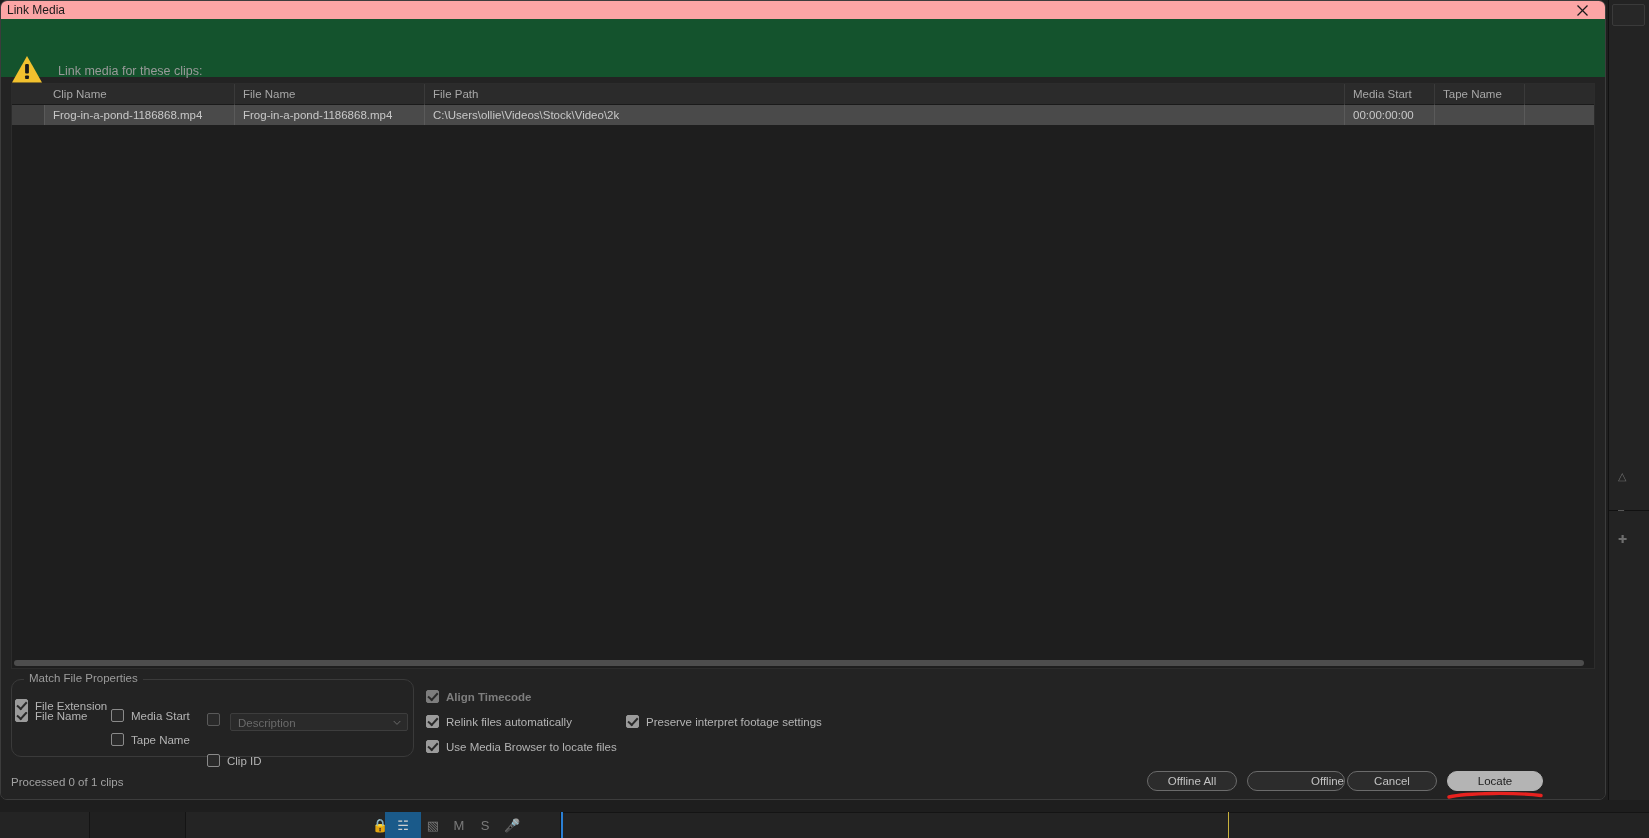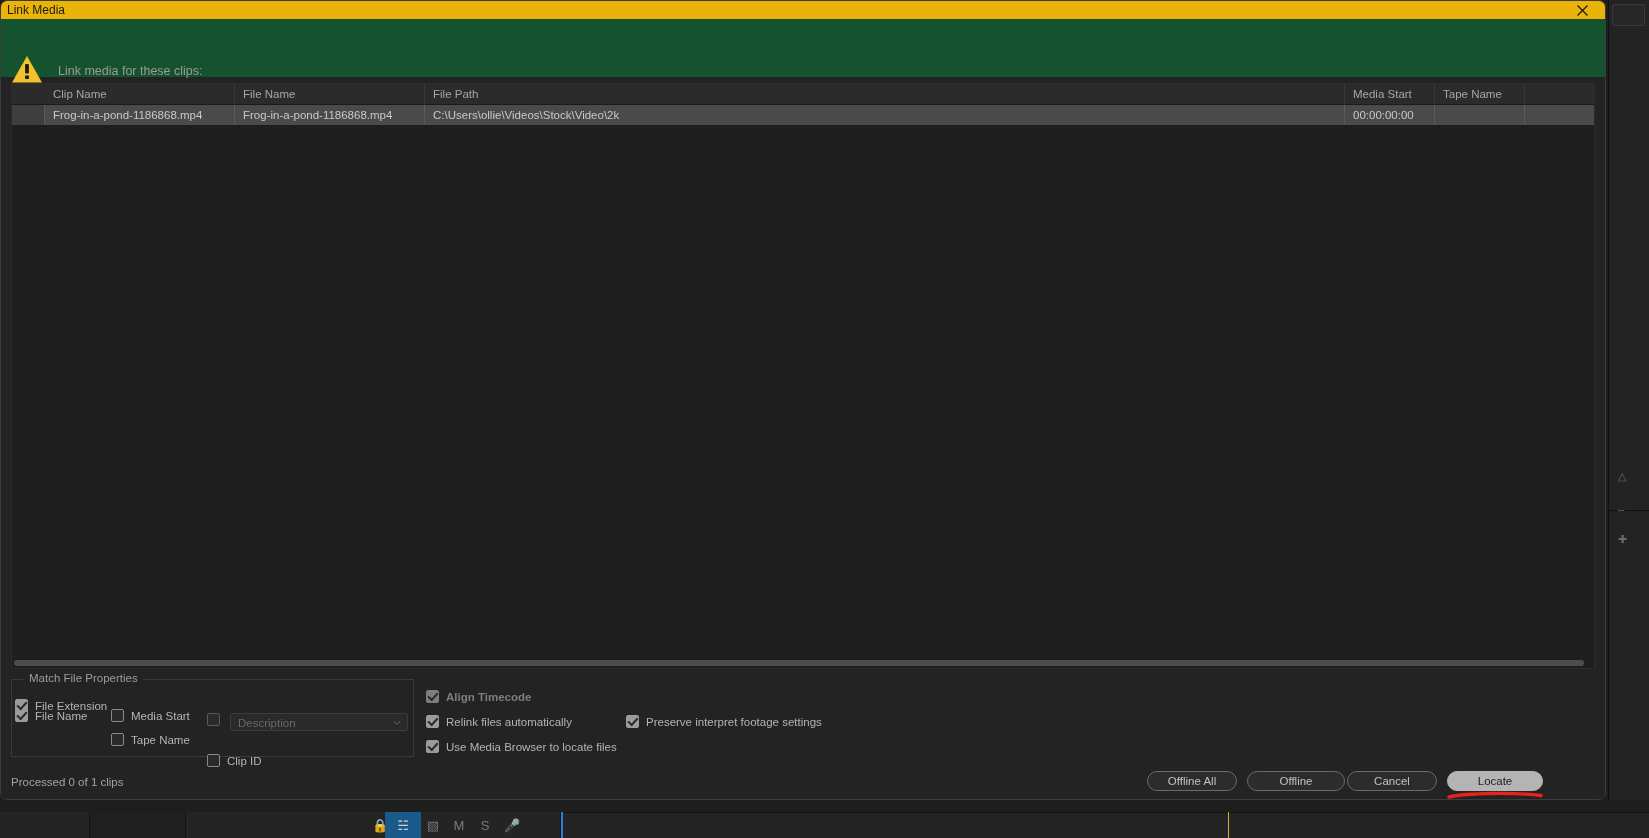--- a/index.html
+++ b/index.html
@@ -54,21 +54,21 @@
     position: absolute; left: 0; top: 0;
     width: 1606px; height: 800px;
     background: #232323;
     border: 1px solid #3c3c3c;
     border-radius: 7px;
     overflow: hidden;
   }
   .titlebar {
     position: relative;
     height: 18px; width: 100%;
-    background: #eab308;
+    background: #fca5a5;
     display: flex; align-items: center;
   }
   .titlebar-text {
     font-size: 12px; color: #1a1a1a; margin-left: 6px;
     line-height: 18px;
   }
   .titlebar-close {
     position: absolute; right: 0; top: 0;
     width: 45px; height: 18px;
     display: flex; align-items: center; justify-content: center;
@@ -135,21 +135,21 @@
     position: absolute; left: 2px; bottom: 2px; height: 6px; width: 1570px;
     background: #4d4d4d; border-radius: 3px;
     cursor: pointer;
   }
 
   
   .group-box {
     position: absolute; left: 10px; top: 660px;
     width: 403px; height: 78px;
     border: 1px solid #3a3a3a;
-    border-radius: 0;
+    border-radius: 10px;
   }
   .group-legend {
     position: absolute; left: 12px; top: -8px;
     background: #232323; padding: 0 5px;
     font-size: 11.5px; color: #9c9c9c;
   }
 
   .cb-row { position: absolute; display: flex; align-items: center; }
   .cb-box {
     width: 13px; height: 13px;
@@ -345,21 +345,21 @@
         </div>
         <div class="cb-row" style="left: 425px; top: 721px;">
           <span class="cb-box checked"></span>
           <span class="cb-label">Use Media Browser to locate files</span>
         </div>
       </div>
 
     <div class="status-text">Processed 0 of 1 clips</div>
     <div id="footer-buttons">
         <button class="btn" style="left: 1146px; width: 90px;">Offline All</button>
-        <button class="btn" style="left: 1246px; width: 98px;">Offline</button>
+        <button class="btn" style="left: 1246px; width: 98px; text-align: right;">Offline</button>
         <button class="btn" style="left: 1346px; width: 90px;">Cancel</button>
         <button class="btn primary" style="left: 1446px; width: 96px;">Locate</button>
       </div>
 
     <svg class="annot-underline" viewBox="0 0 96 8">
       <path d="M2 6 C 20 1.5, 70 1.5, 94 4.5" stroke="#e8221f" stroke-width="3.4" fill="none" stroke-linecap="round"></path>
     </svg>
 
   </div>
 </div>

